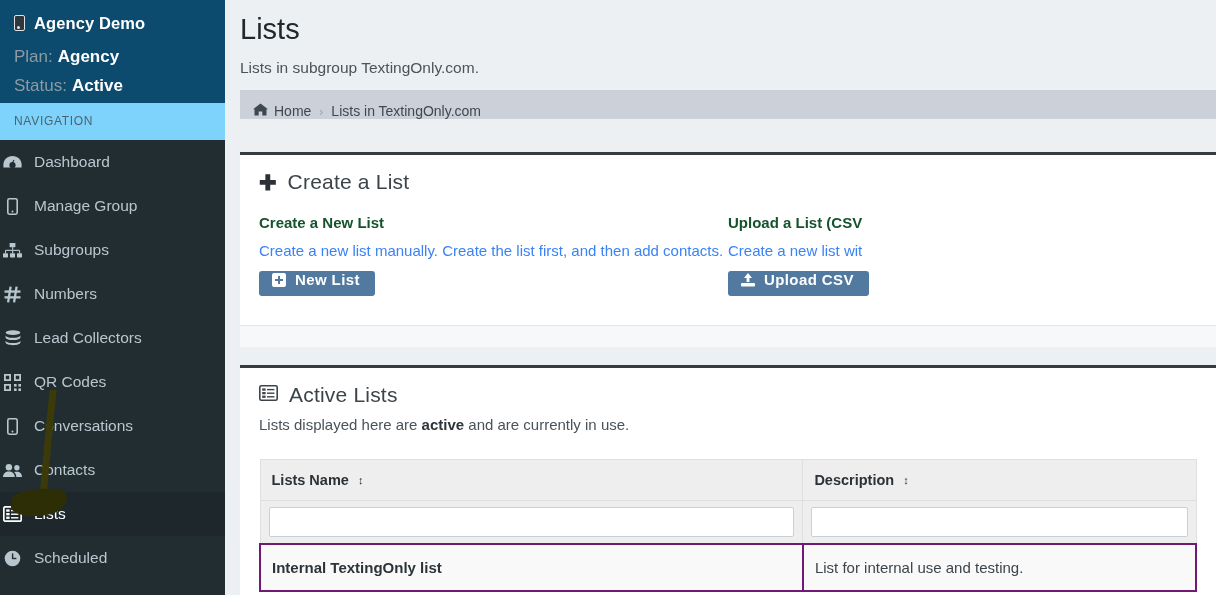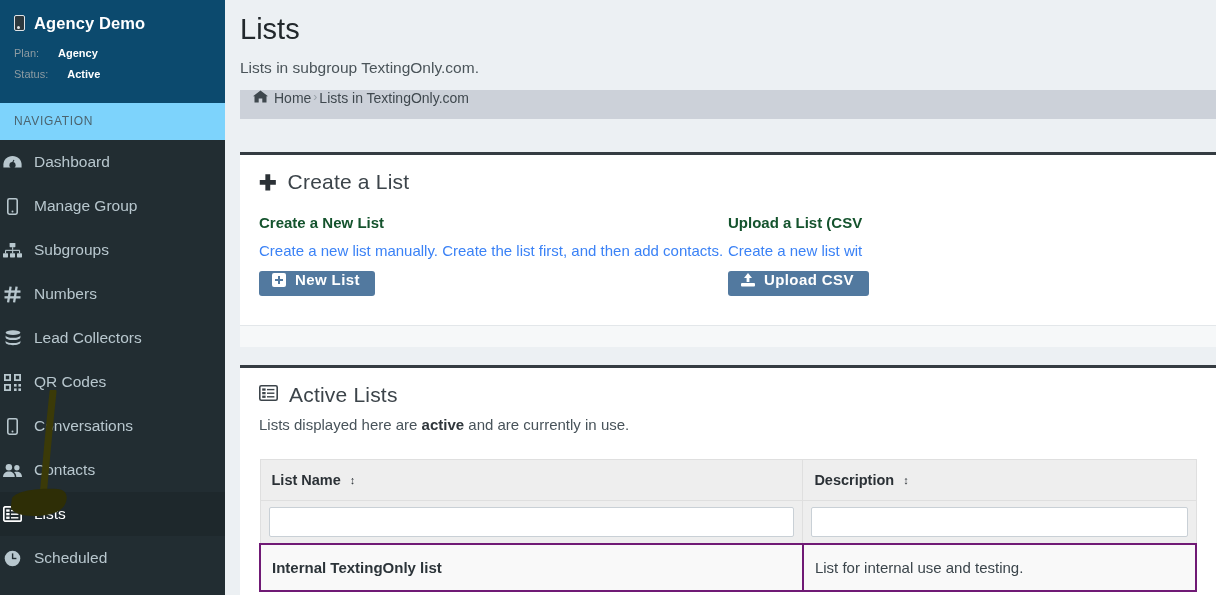--- a/index.html
+++ b/index.html
@@ -41,23 +41,23 @@
     background: #2c383d;
     position: relative;
   }
   .brand-icon::after {
     content: "";
     position: absolute; left: 2px; bottom: 1.5px;
     width: 3px; height: 3px; border-radius: 50%;
     background: #dfe3e6;
   }
   .meta-row {
-    display: flex; align-items: baseline; gap: 19px;
+    display: flex; align-items: baseline; gap: 5px;
     margin-top: 9px;
-    font-size: 11px;
+    font-size: 17px;
   }
   .meta-key { color: #8d9ba2; font-weight: 400; }
   .meta-val { color: #ffffff; font-weight: 700; }
 
   .nav-header {
     height: 37px;
     background: #7dd3fc;
     color: #4b646f;
     font-size: 12px;
     font-weight: 400;
@@ -113,23 +113,23 @@
   .page-sub {
     margin-top: 13px;
     font-size: 15.5px;
     color: #4a5459;
   }
 
   .breadcrumb {
     position: absolute; left: 15px; top: 90px;
     width: 976px; height: 29px;
     background: #ccd1d9;
-    display: flex; align-items: flex-start;
+    display: flex; align-items: flex-end;
     padding-left: 13px;
-    gap: 2px;
+    gap: 8px;
     font-size: 14px;
     color: #444c52;
   }
   .crumb-home { display: flex; align-items: center; gap: 6px; color: #3f484e; }
   .crumb-sep { color: #9aa2a9; font-size: 12px; }
   .crumb-current { color: #3f484e; }
 
   .panel {
     position: absolute; left: 15px;
     width: 976px;
@@ -462,21 +462,21 @@
       <div class="lists-sub"><span>Lists displayed here are </span><b>active</b><span> and are currently in use.</span></div>
 
       <table class="data">
         <colgroup>
             <col style="width:58%">
             <col style="width:42%">
           </colgroup>
         <thead>
           <tr>
             <th>
-              <span>List Name</span>
+              <span>Lists Name</span>
               <span class="sort-ico">↕</span>
             </th>
             <th>
               <span>Description</span>
               <span class="sort-ico">↕</span>
             </th>
           </tr>
           <tr>
             <td class="filter-cell">
               <input type="text" value="" style="">

